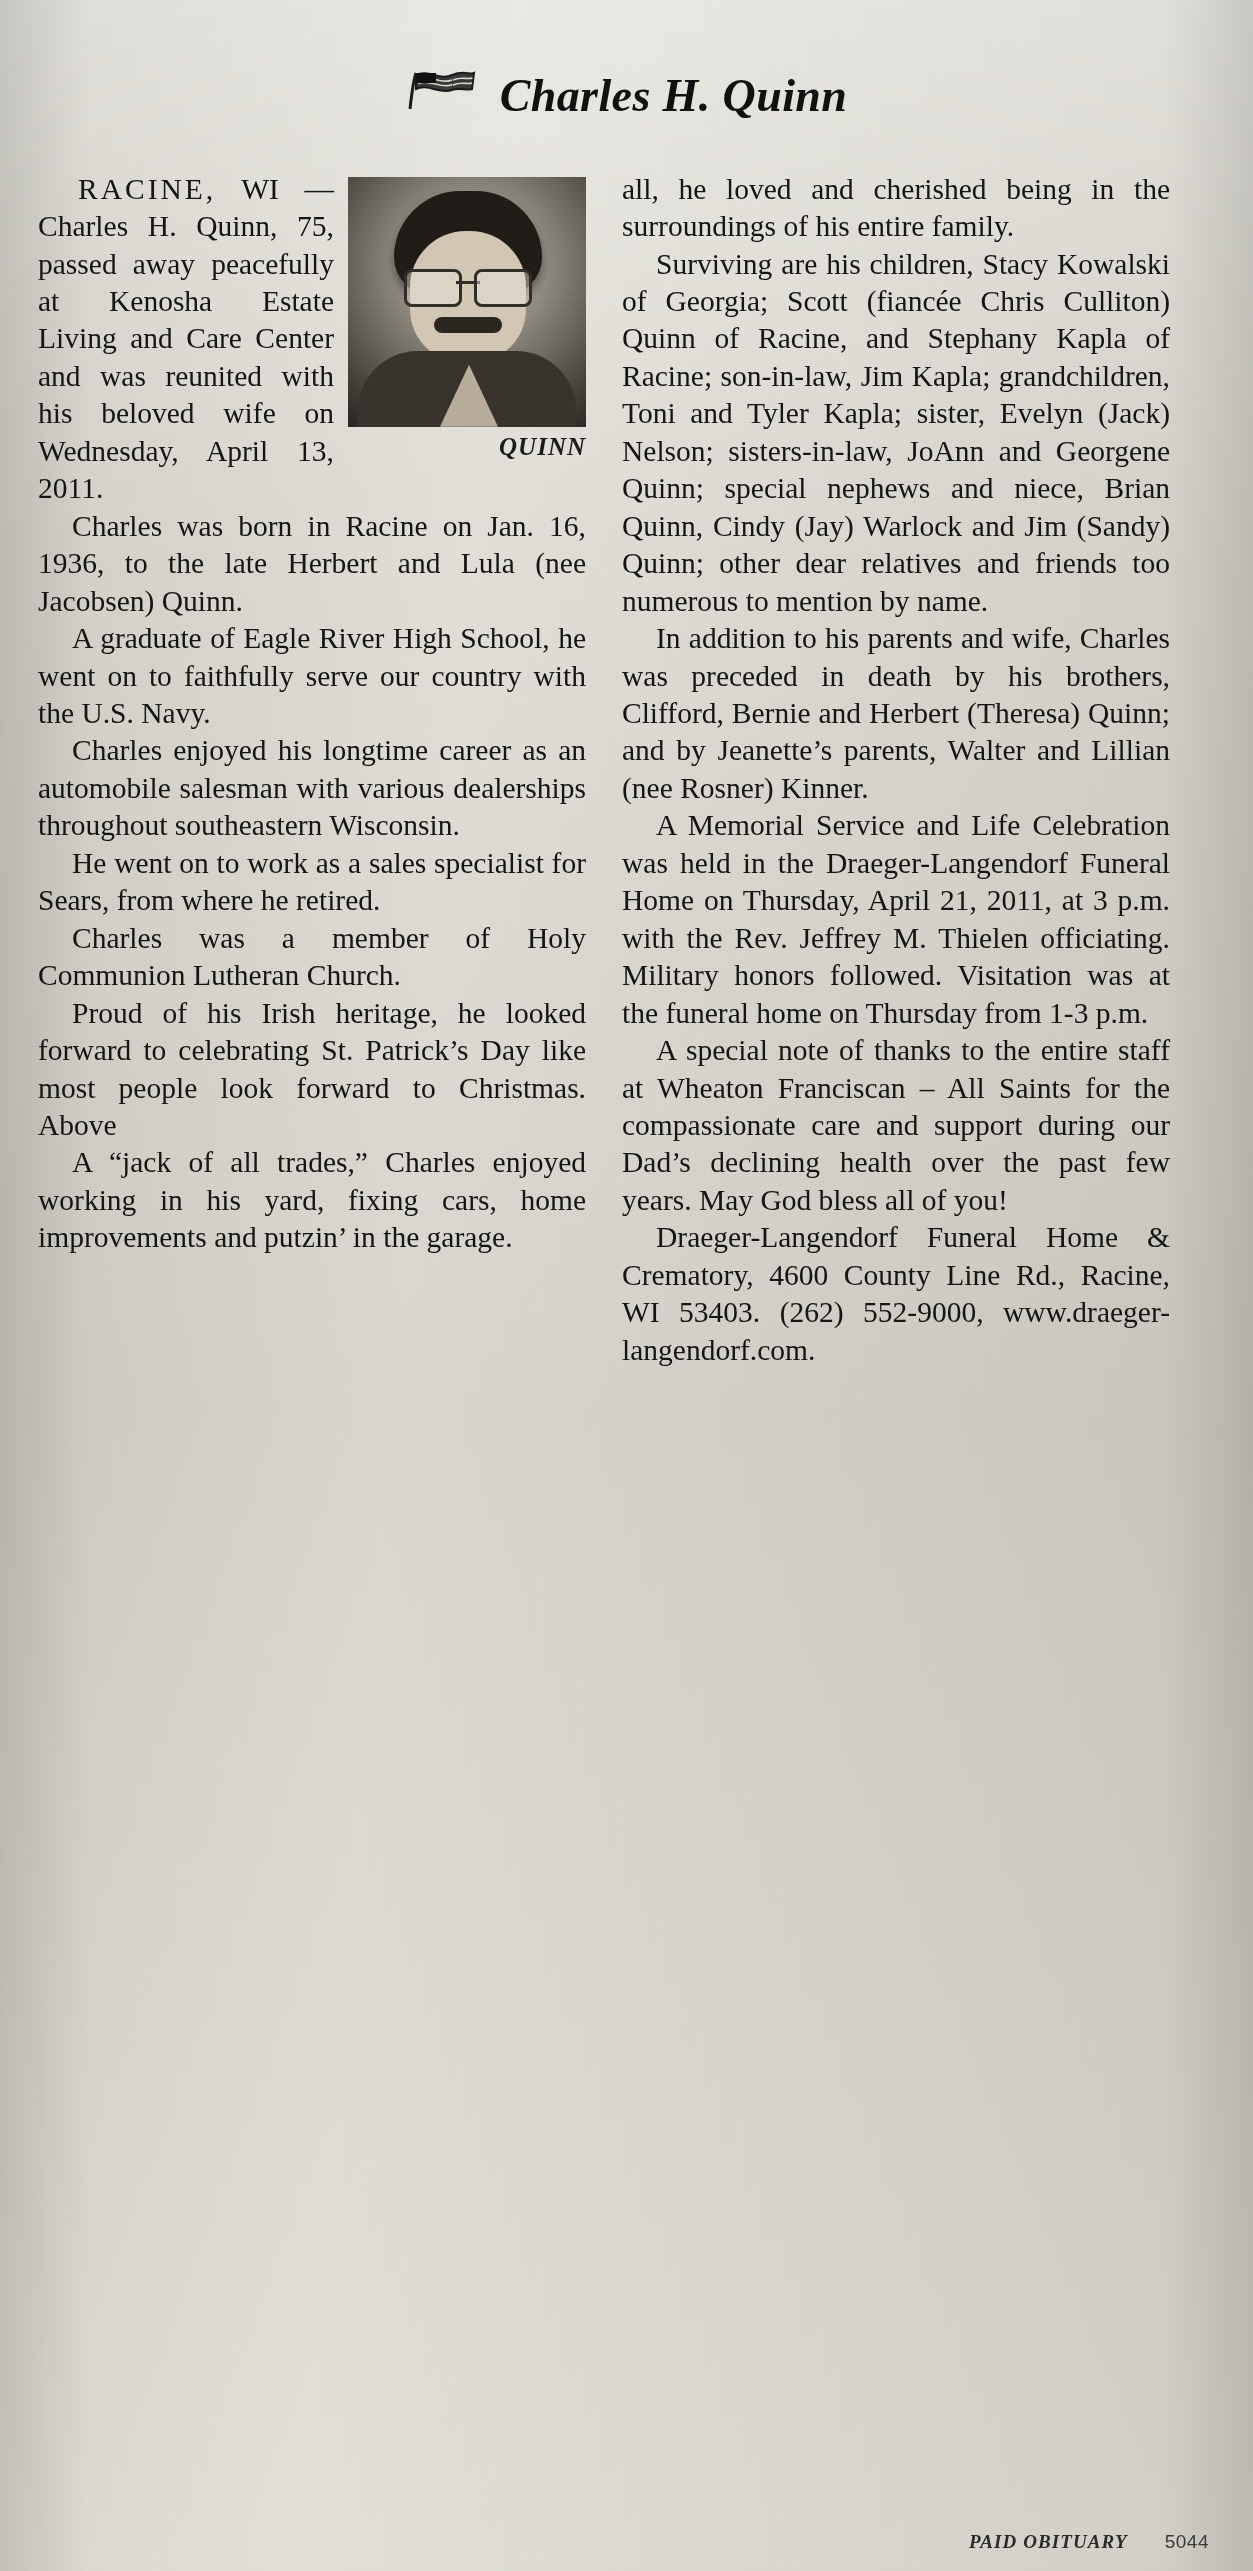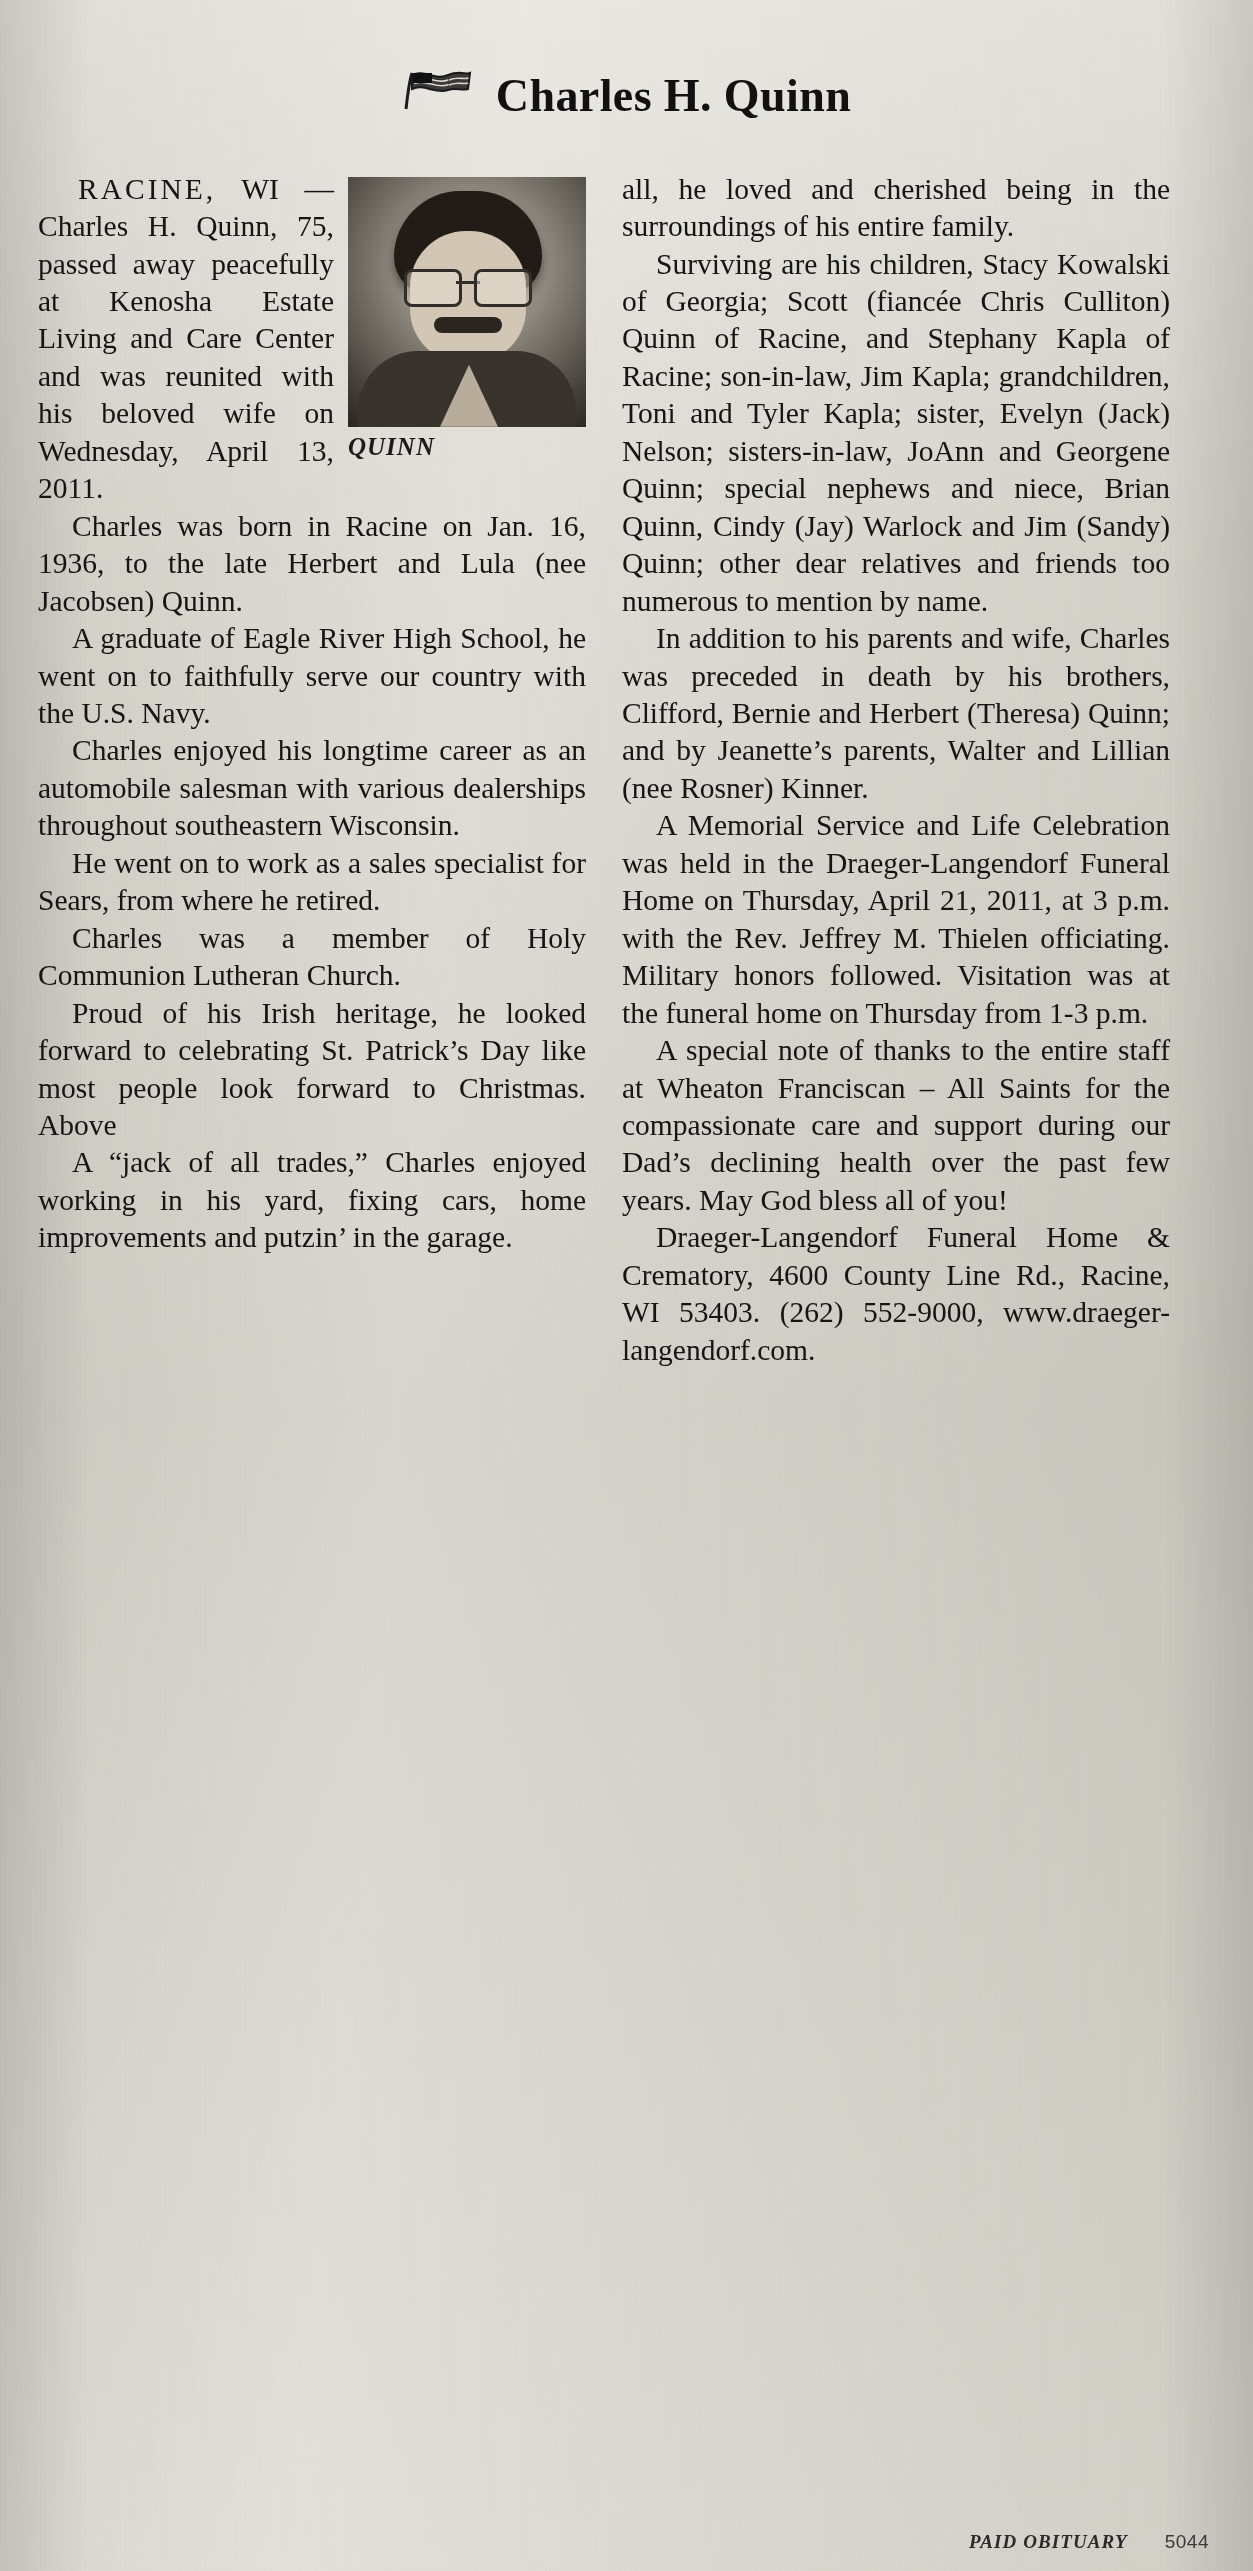--- a/index.html
+++ b/index.html
@@ -50,20 +50,21 @@
   .flag-icon {
     width: 72px;
     height: 46px;
     position: relative;
     flex: 0 0 auto;
     margin-top: -6px;
   }
   .flag-icon svg { display: block; }
   .headline {
     font-family: "Liberation Serif", serif;
+    font-style: italic;
     font-weight: bold;
     font-size: 46px;
     letter-spacing: 0.4px;
     color: #111;
     white-space: nowrap;
   }
 
   
   .columns {
     position: relative;
@@ -173,21 +174,21 @@
     clip-path: polygon(50% 0, 100% 100%, 0 100%);
   }
   .photo .grain {
     position: absolute; inset: 0;
     opacity: 0.35;
     background:
       repeating-linear-gradient(0deg, rgba(255,255,255,0.05) 0 1px, rgba(0,0,0,0.05) 1px 2px);
   }
   .caption {
     width: 238px;
-    text-align: left;
+    text-align: right;
     font-family: "Liberation Serif", serif;
     font-style: italic;
     font-weight: bold;
     font-size: 25px;
     letter-spacing: 1px;
     padding-top: 6px;
     color: #1b1b1b;
   }
 
   

